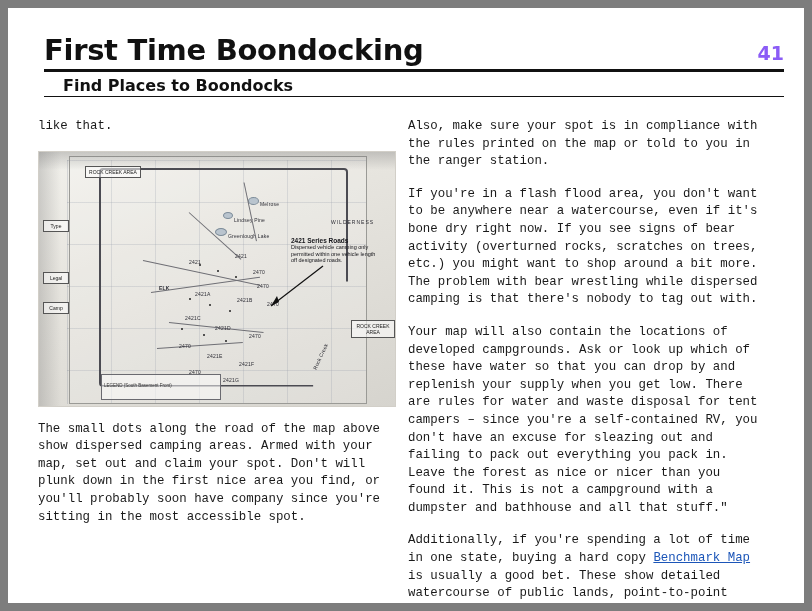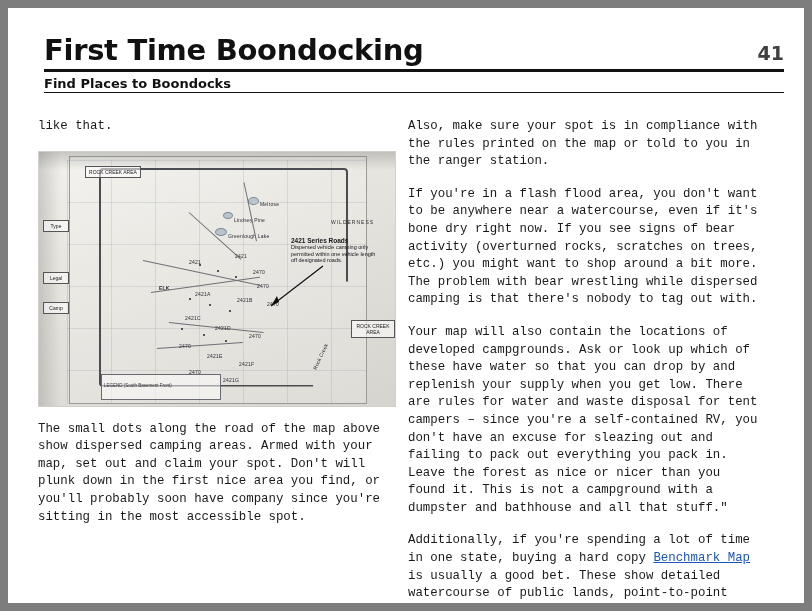--- a/index.html
+++ b/index.html
@@ -37,33 +37,34 @@
   .chapter-title {
     font-size: 29px;
     font-weight: bold;
     letter-spacing: -0.3px;
     color: #111;
     font-family: "DejaVu Sans", sans-serif;
   }
   .page-number {
     font-size: 19px;
     font-weight: bold;
-    color: #404040;
+    color: #8b5cf6;
     font-family: "DejaVu Sans", sans-serif;
   }
   .rule-thick {
     border-bottom: 3px solid #111;
     margin-top: 2px;
   }
   .section-title {
-    font-size: 13px;
+    font-size: 16px;
     font-weight: bold;
     color: #111;
     margin-top: 4px;
     font-family: "DejaVu Sans", sans-serif;
+    margin-left: 19px;
   }
   .rule-thin {
     border-bottom: 1.5px solid #111;
     margin-top: 1px;
   }
   .col {
     position: absolute;
     top: 110px;
     width: 356px;
     font-size: 12.4px;

